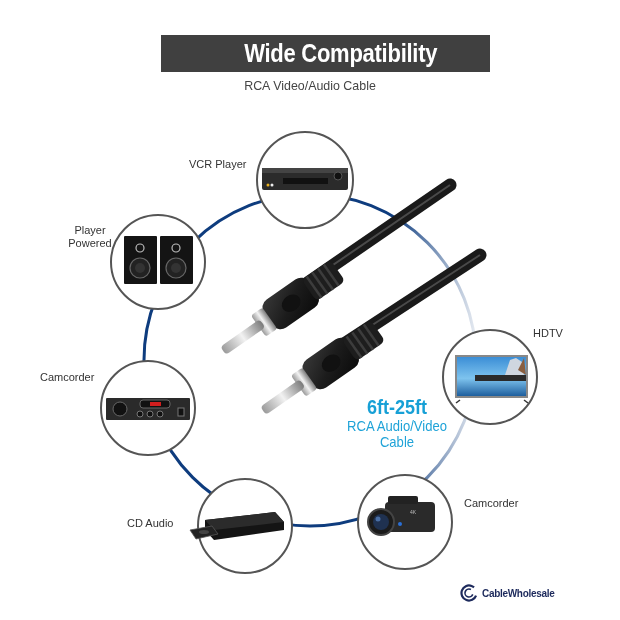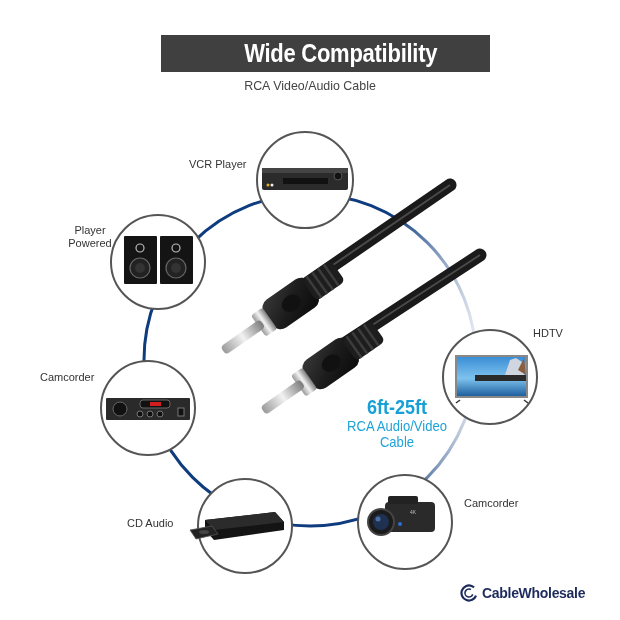--- a/index.html
+++ b/index.html
@@ -11,21 +11,21 @@
                  font-size:25px; letter-spacing:-0.3px; transform:scaleX(0.88); }
   .subtitle { position:absolute; left:0; width:620px; top:78px; text-align:center;
               color:#444; font-size:13.5px; transform:scaleX(0.92); }
   svg.stage { position:absolute; left:0; top:0; }
   .label { position:absolute; color:#333; font-size:11px; line-height:13px; }
   .label.center { text-align:center; }
   .cable-caption { position:absolute; left:327px; top:396px; width:140px; text-align:center; color:#1FA3D8; }
   .cable-caption .len { font-weight:bold; font-size:20px; color:#17A0D6; transform:scaleX(0.9); display:block; line-height:22px; }
   .cable-caption .desc { font-size:14.5px; line-height:16px; display:block; transform:scaleX(0.9); }
   .logo { position:absolute; left:460px; top:584px; display:flex; align-items:center; gap:4px; color:#1D2A5C; }
-  .logo-text { font-weight:bold; font-size:14px; letter-spacing:-0.3px; }
+  .logo-text { font-weight:bold; font-size:10px; letter-spacing:-0.3px; }
 </style>
 </head>
 <body>
 
 <div class="banner">
   <span class="banner-text">Wide Compatibility</span>
 </div>
 <div class="subtitle">RCA Video/Audio Cable</div>
 
 <svg class="stage" width="620" height="620" viewBox="0 0 620 620">

